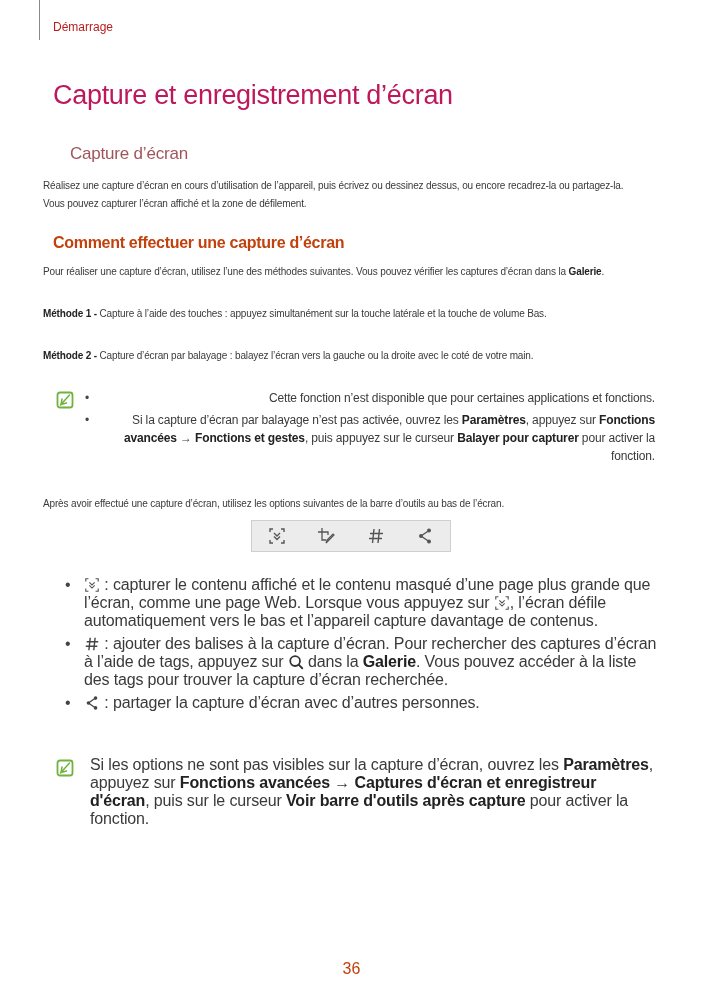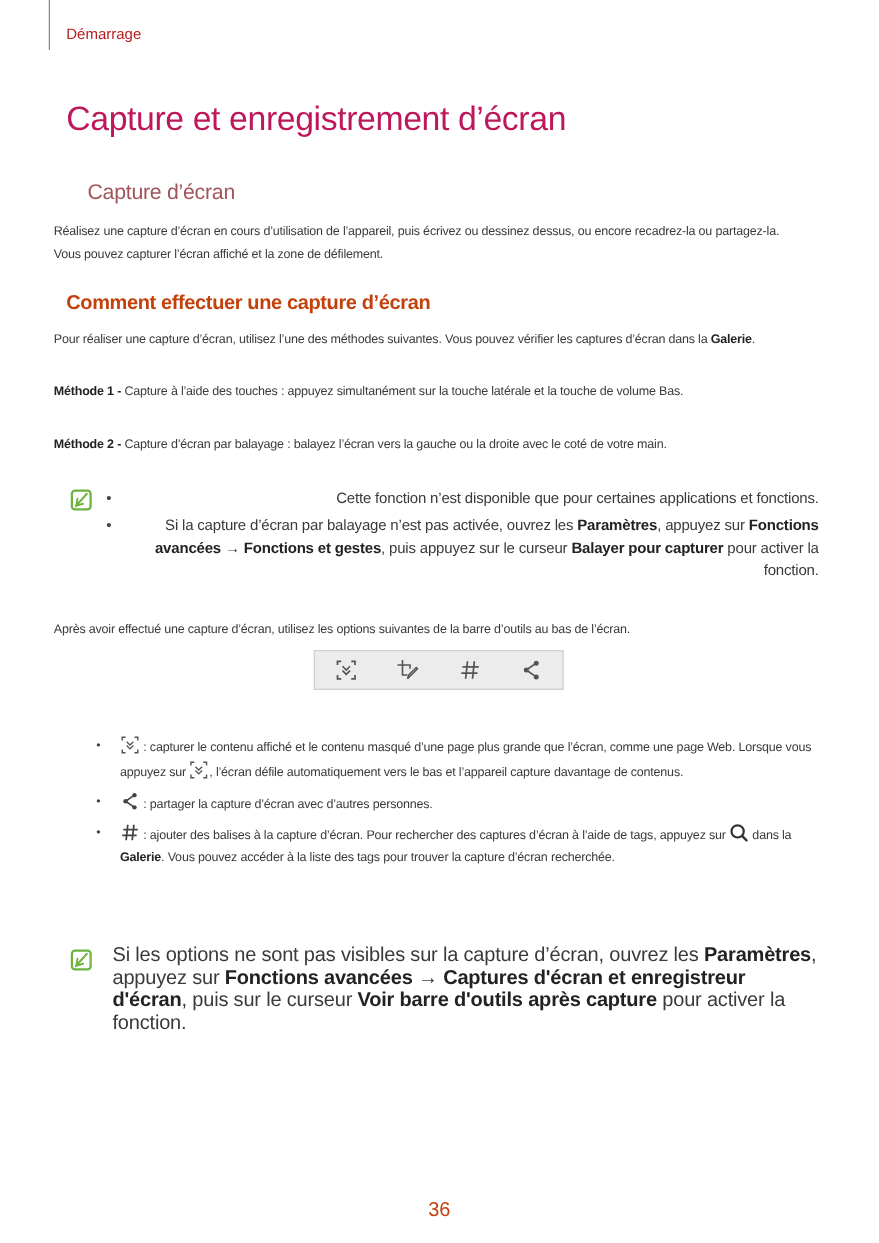--- a/index.html
+++ b/index.html
@@ -15,21 +15,21 @@
   .para { position: absolute; left: 43px; width: 600px; font-size: 10px; line-height: 18px; color: #3a3a3a; margin: 0; letter-spacing: -0.15px; }
   .para b { color: #222; }
   .note-icon { position: absolute; width: 18px; height: 18px; }
   .bullet-list { position: absolute; left: 80px; width: 575px; font-size: 12px; line-height: 18px; margin: 0; padding: 0; list-style: none; letter-spacing: -0.15px; text-align: right; }
   .bullet-list li { position: relative; padding-left: 27px; margin-bottom: 4px; }
   .bullet-list li::before { content: "•"; position: absolute; left: 5px; top: 0; color: #444; }
   .bullet-list b { color: #222; }
   .toolbar { position: absolute; left: 251px; top: 520px; width: 200px; height: 32px; background: #ececec; border: 1px solid #cfcfcf; display: flex; align-items: center; justify-content: space-around; box-sizing: border-box; }
   .tb-btn { width: 24px; height: 24px; display: flex; align-items: center; justify-content: center; cursor: pointer; }
   .inline-icon { display: inline-block; vertical-align: -3px; width: 16px; height: 16px; }
-  .tools-list { position: absolute; left: 53px; width: 600px; font-size: 10px; line-height: 18px; margin: 16px; padding: 0; list-style: none; letter-spacing: -0.15px; }
+  .tools-list { position: absolute; left: 53px; width: 600px; font-size: 16px; line-height: 18px; margin: 4px; padding: 0; list-style: none; letter-spacing: -0.15px; }
   .tools-list li { position: relative; padding-left: 27px; margin-bottom: 5px; }
   .tools-list li::before { content: "•"; position: absolute; left: 8px; top: 0; color: #444; }
   .tools-list b { color: #222; }
   .note2 { position: absolute; left: 90px; top: 756px; width: 565px; font-size: 16px; line-height: 18px; margin: 0; letter-spacing: -0.15px; }
   .note2 b { color: #222; }
   .page-number { position: absolute; left: 0; width: 703px; top: 960px; text-align: center; font-size: 16px; color: #c2410c; }
 </style>
 </head>
 <body>
 
@@ -89,33 +89,33 @@
     <svg class="inline-icon" viewBox="0 0 18 18">
         <path d="M2 5 V2 H5 M13 2 H16 V5 M16 13 V16 H13 M5 16 H2 V13" fill="none" stroke="#555" stroke-width="1.3"></path>
         <path d="M6 6 L9 9 L12 6 M6 9.5 L9 12.5 L12 9.5" fill="none" stroke="#555" stroke-width="1.2"></path>
       </svg><span> : capturer le contenu affiché et le contenu masqué d’une page plus grande que l’écran, comme une page Web. Lorsque vous appuyez sur </span><svg class="inline-icon" viewBox="0 0 18 18">
         <path d="M2 5 V2 H5 M13 2 H16 V5 M16 13 V16 H13 M5 16 H2 V13" fill="none" stroke="#555" stroke-width="1.3"></path>
         <path d="M6 6 L9 9 L12 6 M6 9.5 L9 12.5 L12 9.5" fill="none" stroke="#555" stroke-width="1.2"></path>
       </svg><span>, l’écran défile automatiquement vers le bas et l’appareil capture davantage de contenus.</span>
   </li>
   <li>
     <svg class="inline-icon" viewBox="0 0 18 18">
+        <path d="M7 2 L5.5 16 M12.5 2 L11 16 M3 6.5 H16 M2 11.5 H15" fill="none" stroke="#444" stroke-width="1.6"></path>
+      </svg><span> : ajouter des balises à la capture d’écran. Pour rechercher des captures d’écran à l’aide de tags, appuyez sur </span><svg class="inline-icon" viewBox="0 0 18 18">
+        <circle cx="8" cy="8" r="5.5" fill="none" stroke="#333" stroke-width="2"></circle>
+        <path d="M12 12 L16 16" stroke="#333" stroke-width="2.2" stroke-linecap="round"></path>
+      </svg><span> dans la </span><b>Galerie</b><span>. Vous pouvez accéder à la liste des tags pour trouver la capture d’écran recherchée.</span>
+  </li>
+  <li>
+    <svg class="inline-icon" viewBox="0 0 18 18">
         <path d="M13 3.5 L5 9 L13 14.5" fill="none" stroke="#444" stroke-width="1.4"></path>
         <circle cx="13" cy="3.5" r="2" fill="#444"></circle>
         <circle cx="5" cy="9" r="2" fill="#444"></circle>
         <circle cx="13" cy="14.5" r="2" fill="#444"></circle>
       </svg><span> : partager la capture d’écran avec d’autres personnes.</span>
-  </li>
-  <li>
-    <svg class="inline-icon" viewBox="0 0 18 18">
-        <path d="M7 2 L5.5 16 M12.5 2 L11 16 M3 6.5 H16 M2 11.5 H15" fill="none" stroke="#444" stroke-width="1.6"></path>
-      </svg><span> : ajouter des balises à la capture d’écran. Pour rechercher des captures d’écran à l’aide de tags, appuyez sur </span><svg class="inline-icon" viewBox="0 0 18 18">
-        <circle cx="8" cy="8" r="5.5" fill="none" stroke="#333" stroke-width="2"></circle>
-        <path d="M12 12 L16 16" stroke="#333" stroke-width="2.2" stroke-linecap="round"></path>
-      </svg><span> dans la </span><b>Galerie</b><span>. Vous pouvez accéder à la liste des tags pour trouver la capture d’écran recherchée.</span>
   </li>
 </ul>
 
 <svg class="note-icon" style="left:56px; top:759px;" viewBox="0 0 18 18">
   <rect x="1.5" y="1.5" width="15" height="15" rx="2.5" fill="none" stroke="#6fb23f" stroke-width="1.8"></rect>
   <path d="M4.5 14 L13.5 4 M6 8 L5 13.5 L10.5 12" fill="none" stroke="#6fb23f" stroke-width="1.5" stroke-linecap="round"></path>
 </svg>
 <p class="note2"><span>Si les options ne sont pas visibles sur la capture d’écran, ouvrez les </span><b>Paramètres</b><span>, appuyez sur </span><b>Fonctions avancées</b><span> → </span><b>Captures d'écran et enregistreur d'écran</b><span>, puis sur le curseur </span><b>Voir barre d'outils après capture</b><span> pour activer la fonction.</span></p>
 
 <div class="page-number">36</div>

